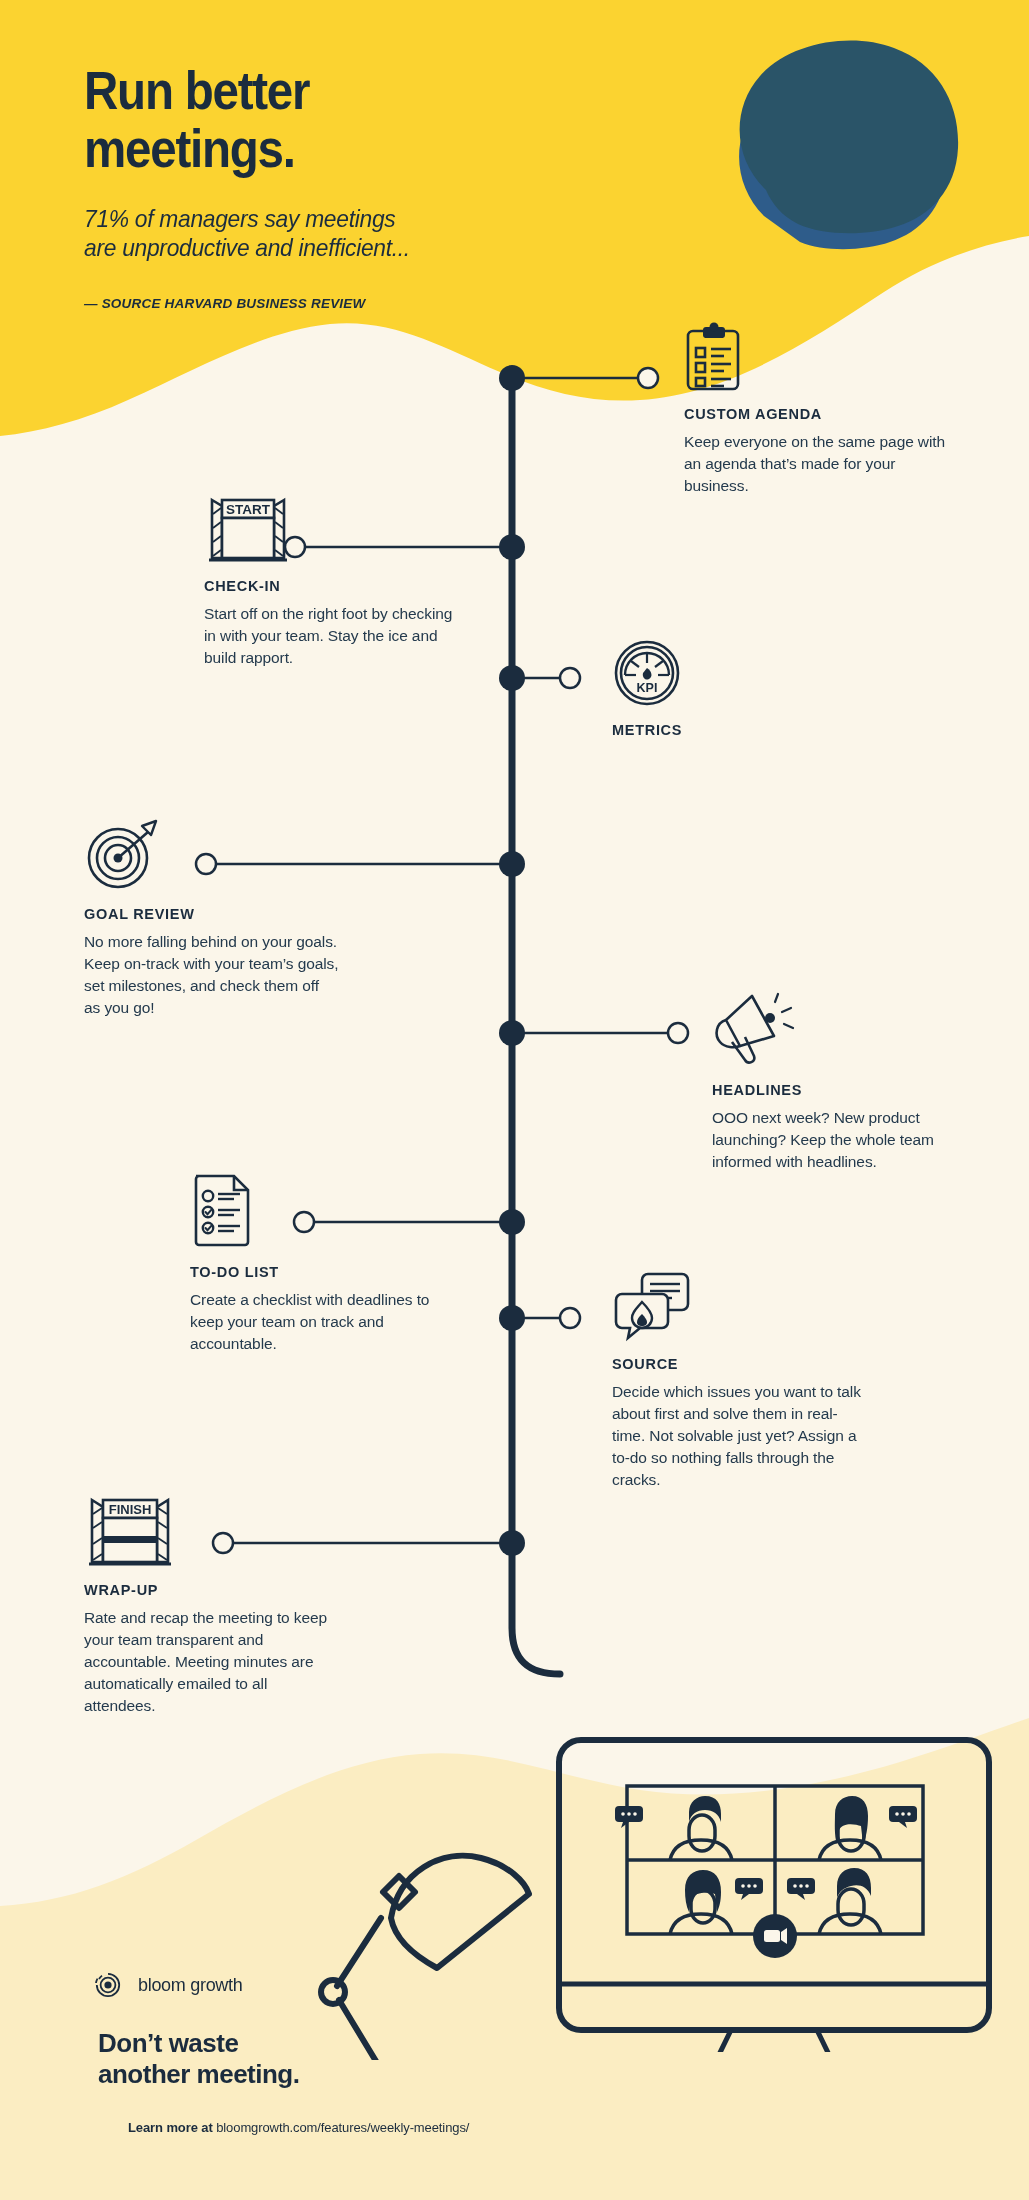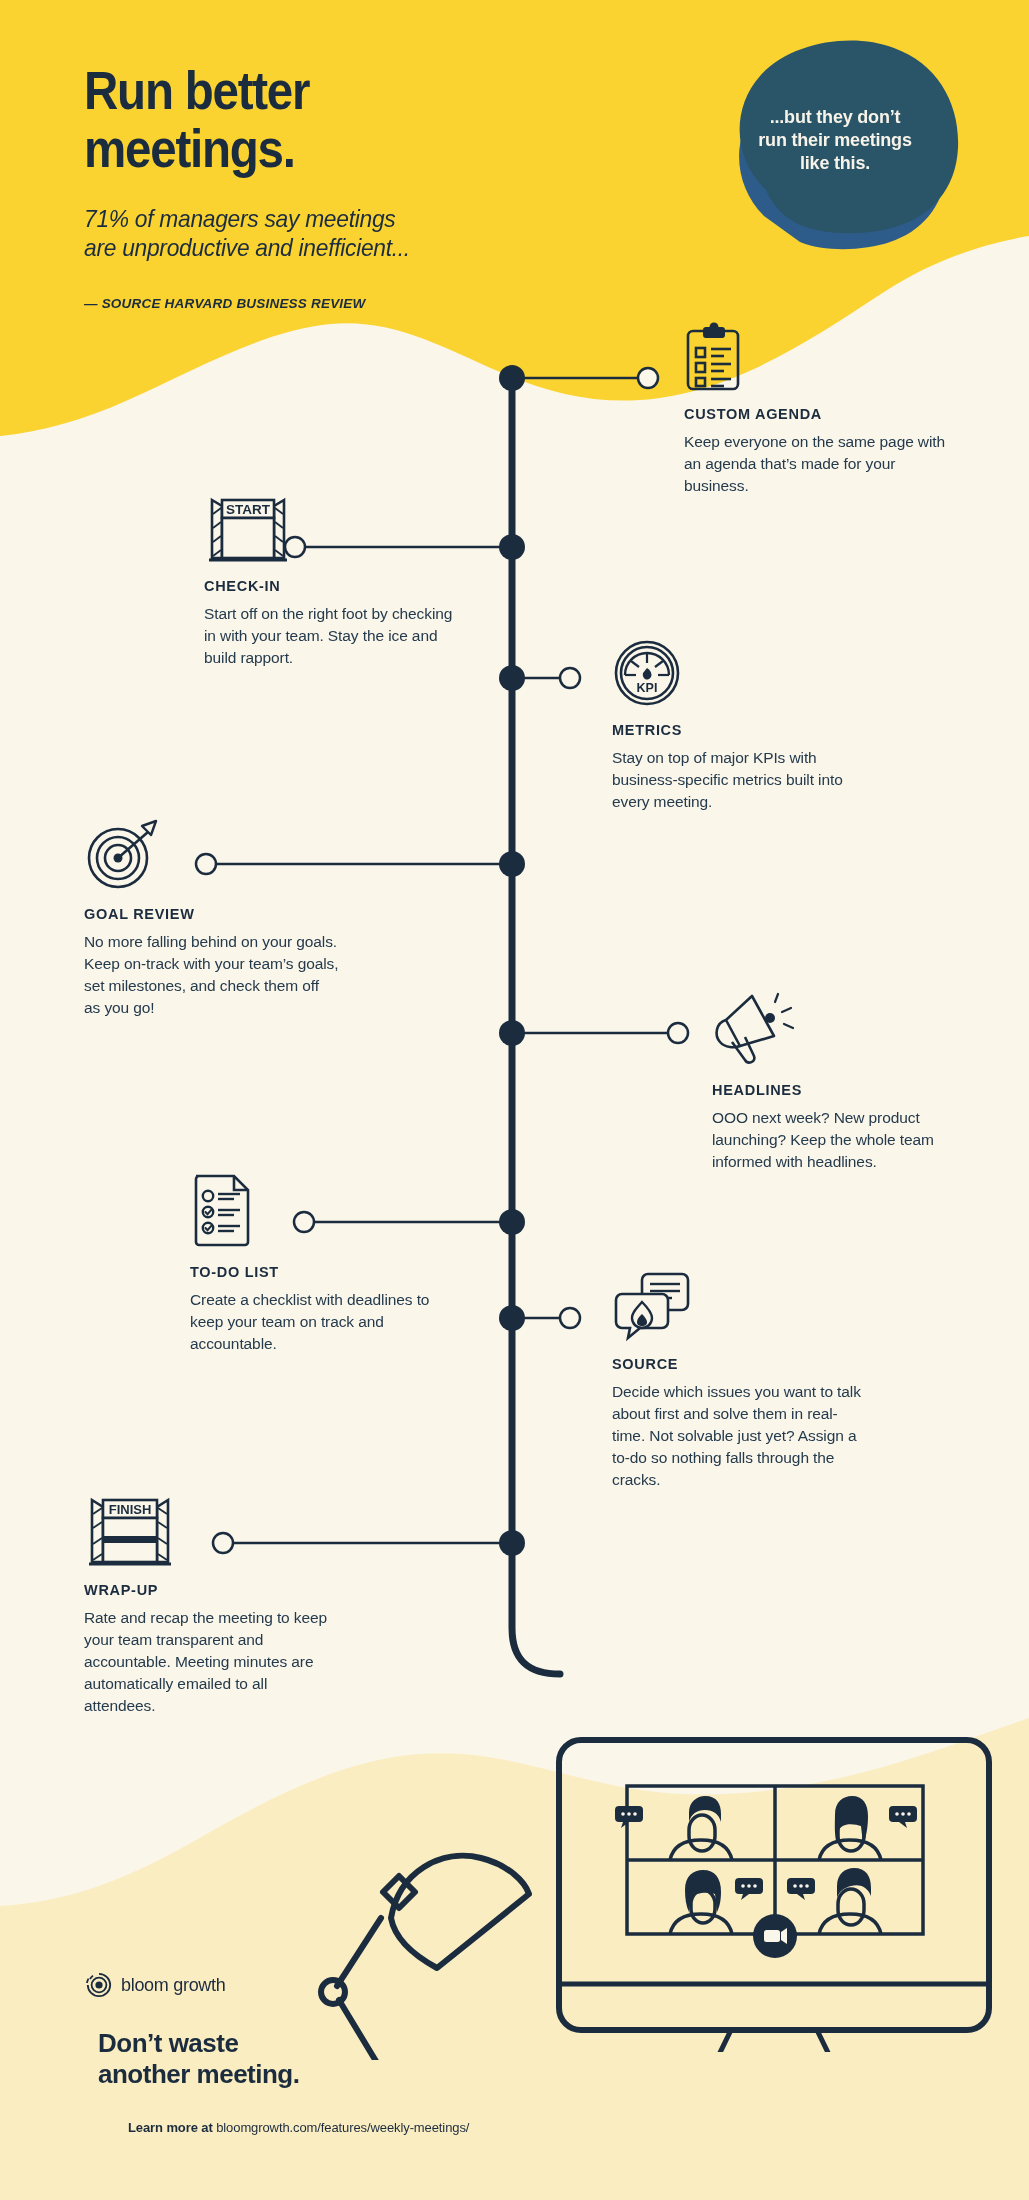--- a/index.html
+++ b/index.html
@@ -97,24 +97,24 @@
   .step-body {
     font-size: 15.5px;
     line-height: 1.42;
     color: #243a4d;
     letter-spacing: -0.1px;
   }
   .step-icon { margin-bottom: 14px; display: block; }
   
   .brand {
     position: absolute;
-    left: 86px; top: 1972px;
+    left: 95px; top: 1972px;
     display: flex;
     align-items: center;
-    gap: 9px;
+    gap: 17px;
     z-index: 8;
   }
   .brand-name {
     font-size: 18px;
     color: #1b2c3e;
     letter-spacing: -0.3px;
   }
   .cta {
     position: absolute;
     left: 98px; top: 2028px;
@@ -181,25 +181,20 @@
 
   <div class="bubble-wrap">
     <svg viewBox="0 0 250 230" width="250" height="230" style="position:absolute;left:0;top:0;overflow:visible">
       <path d="M60,150 C 30,120 26,72 54,40 C 82,8 140,-4 180,10
                C 222,25 244,62 242,104 C 240,142 216,166 186,176
                C 160,185 120,186 96,176 Z" fill="#2E5C8A" transform="translate(-6,22)"></path>
       <path d="M56,146 C 24,116 20,66 50,32 C 80,-2 142,-12 184,4
                C 228,20 250,60 248,104 C 246,146 220,172 188,182
                C 158,192 114,192 88,180 C 72,172 62,160 56,146 Z" fill="#2A5468"></path>
     </svg>
-    <div class="bubble-text">
-      <div>...but they don’t</div>
-      <div>run their meetings</div>
-      <div>like this.</div>
-    </div>
   </div>
 
   <svg id="timeline-svg" viewBox="0 0 1029 2200">
     <g stroke="#1B2C3E" fill="none">
 
       <path d="M512,378 V1628 C512,1660 528,1674 560,1674 H560" stroke-width="7" stroke-linecap="round"></path>
 
       <line x1="512" y1="378" x2="648" y2="378" stroke-width="2.5"></line>
 
       <line x1="512" y1="547" x2="295" y2="547" stroke-width="2.5"></line>
@@ -290,21 +285,20 @@
       <path d="M13,37 a22,22 0 0 1 44,0" stroke-width="2.4"></path>
       <line x1="13" y1="37" x2="24" y2="37" stroke-width="2.2"></line>
       <line x1="46" y1="37" x2="57" y2="37" stroke-width="2.2"></line>
       <line x1="19" y1="23" x2="27" y2="29" stroke-width="2.2"></line>
       <line x1="51" y1="23" x2="43" y2="29" stroke-width="2.2"></line>
       <line x1="35" y1="15" x2="35" y2="25" stroke-width="2.2"></line>
       <path d="M35,30 C40,33 41,39 37,41 C33,43 30,39 31,35 Z" fill="#1B2C3E" stroke="none"></path>
       <text x="35" y="54" font-family="Liberation Sans, sans-serif" font-size="12.5" font-weight="700" fill="#1B2C3E" stroke="none" text-anchor="middle">KPI</text>
     </svg>
     <div class="step-title">METRICS</div>
-    <div class="step-body">Stay on top of major KPIs with business-specific metrics built into every meeting.</div>
   </div>
 
   <div class="step" style="left:84px; top:816px; width:255px;">
     <svg class="step-icon" width="82" height="76" viewBox="0 0 82 76" fill="none" stroke="#1B2C3E" stroke-width="2.6">
       <circle cx="34" cy="42" r="29"></circle>
       <circle cx="34" cy="42" r="21"></circle>
       <circle cx="34" cy="42" r="13"></circle>
       <circle cx="34" cy="42" r="4.5" fill="#1B2C3E" stroke="none"></circle>
       <line x1="34" y1="42" x2="64" y2="16" stroke-width="2.6"></line>
       <path d="M58,10 L72,5 L67,19 L62,14 Z" stroke-width="2.4" stroke-linejoin="round"></path>

